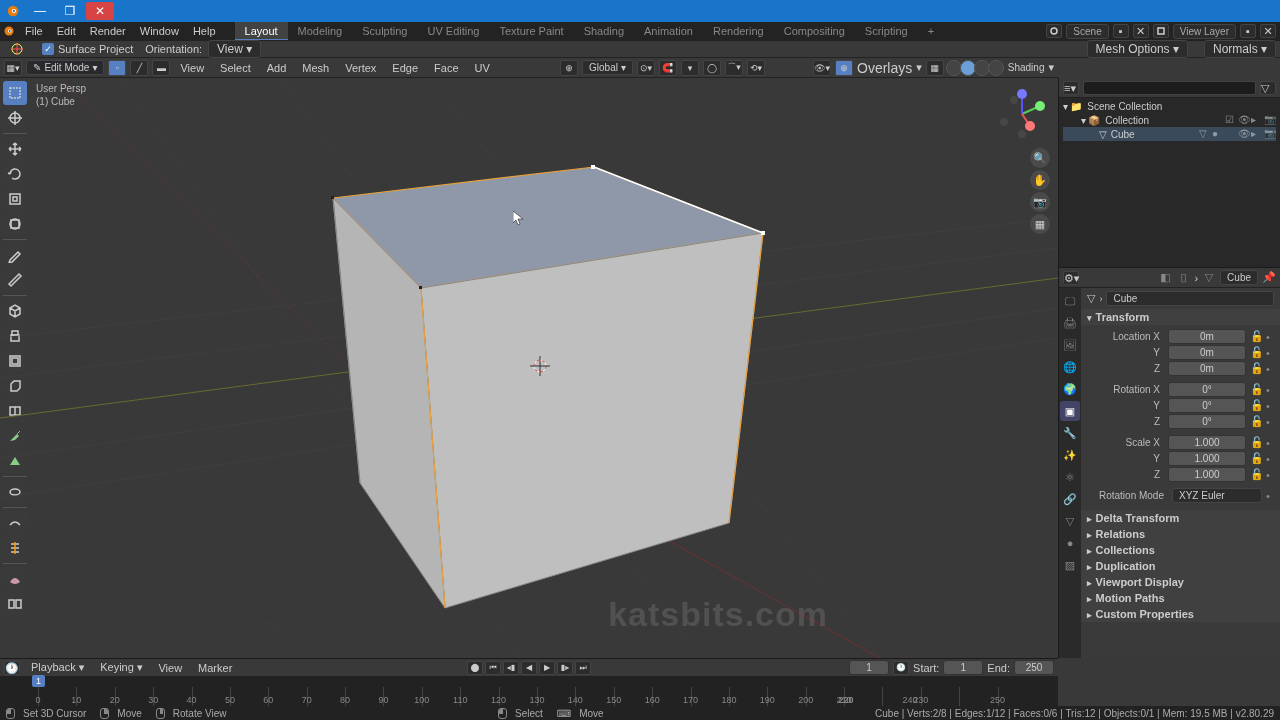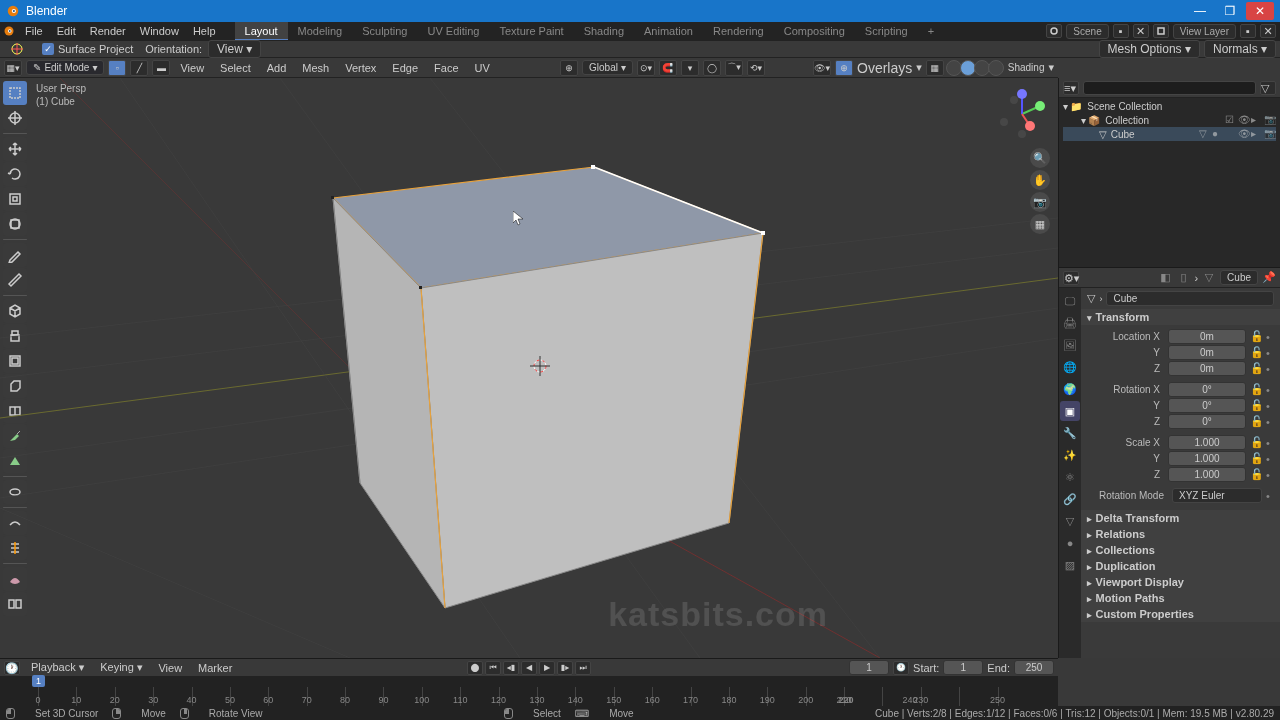--- a/index.html
+++ b/index.html
@@ -22,21 +22,21 @@
 .topbar .tab.active { background: #424242; color: #fff; border-bottom:1px solid #5680c2;}
 .topbar .right { display:flex; align-items:center; gap:4px; padding-right:4px;}
 .topbar .field { background:#2c2c2c; border:1px solid #444; padding:1px 6px; border-radius:3px; font-size:10px; color:#aaa;}
 .topbar .sq { width:16px; height:14px; background:#2c2c2c; border:1px solid #444; border-radius:2px; display:flex;align-items:center;justify-content:center;}
 
 
 .tool-settings { height: 18px; background: #393939; border-top:1px solid #222; border-bottom:1px solid #222; display:flex; align-items:center; padding:0 4px; gap:6px;}
 .tool-settings .pill { display:flex; align-items:center; gap:4px; padding:1px 6px;}
 .tool-settings .dd { background:#2c2c2c; border:1px solid #444; padding:1px 8px; border-radius:3px; font-size:12px;}
 .tool-settings .chk { width:12px;height:12px;border-radius:2px;background:#5680c2;display:flex;align-items:center;justify-content:center;color:#fff;font-size:9px;}
-.tool-settings .right { margin-left:auto; display:flex; gap:4px;}
+.tool-settings .right { margin-left:auto; display:flex; gap:16px;}
 
 
 .vp-header { height: 20px; background: #393939; border-bottom:1px solid #222; display:flex; align-items:center; padding:0 4px; gap:4px; position:absolute; top:58px; left:0; right:222px;}
 .vp-header .dd { background:#2c2c2c; border:1px solid #444; padding:1px 6px; border-radius:3px; font-size:10px; display:flex;align-items:center;gap:3px;}
 .vp-header .mode-dd { background: #29292e; }
 .vp-header .menu { padding:0 6px; color:#ccc;}
 .vp-header .sq { width:18px;height:16px;background:#2c2c2c;border:1px solid #444;border-radius:2px;display:flex;align-items:center;justify-content:center;font-size:9px;}
 .vp-header .sq.active { background:#5680c2; }
 .vp-header .spacer { flex:1; }
 .vp-header .circles { display:flex; gap:0;}
@@ -97,21 +97,21 @@
 .tl-header .numfield { background:#555;border:1px solid #333;border-radius:3px;padding:1px 8px;font-size:10px;min-width:40px;text-align:center;}
 .tl-ruler { height:31px; background:#222; position:relative; display:flex; align-items:flex-end;}
 .tl-ruler .tick { position:absolute; bottom:0; width:1px; height:20px; background:#444;}
 .tl-ruler .ticklbl { position:absolute; bottom:2px; font-size:9px; color:#888; transform: translateX(-50%);}
 .tl-ruler .playhead { position:absolute; left:38px; top:0; bottom:0; width:1px; background:#5680c2;}
 .tl-ruler .playhead::before { content:attr(data-fr); position:absolute; top:-1px; left:-6px; background:#5680c2; color:#fff; font-size:9px; padding:1px 4px; border-radius:2px;}
 
 
 .status { position:absolute; bottom:0; left:0; right:0; height:14px; background:#222; display:flex;align-items:center;padding:0 6px;gap:14px; font-size:10px; color:#aaa;}
 .status .sp { flex:1;}
-.status .mouse-item{display:flex;align-items:center;gap:20px;}
+.status .mouse-item{display:flex;align-items:center;gap:8px;}
 .mouse-ic{width:9px;height:11px;border:1px solid #888;border-radius:3px;position:relative;}
 .mouse-ic::before{content:'';position:absolute;top:0;left:0;width:4px;height:5px;background:#888;border-top-left-radius:2px;}
 .mouse-ic.r::before{left:auto;right:0;border-radius:0;border-top-right-radius:2px;}
 .mouse-ic.m::before{left:3px;width:3px;border-radius:0;}
 
 .right-col .props-path {height:20px;background:#393939;border-bottom:1px solid #222;display:flex;align-items:center;padding:0 4px;gap:4px;}
 .right-col .props-path .crumb-ic{width:14px;height:14px;display:flex;align-items:center;justify-content:center;color:#888;}
 .right-col .props-path .crumb-txt{background:#2c2c2c;border:1px solid #444;border-radius:3px;padding:1px 6px;font-size:10px;}
 
 svg { display:block; }
@@ -122,21 +122,20 @@
 </style>
 </head>
 <body>
 
 <div class="titlebar">
   <svg class="logo" viewBox="0 0 16 16">
       <circle cx="8" cy="8" r="6" fill="#e87d0d"></circle>
       <circle cx="9" cy="8" r="2.4" fill="#fff"></circle>
       <circle cx="9" cy="8" r="1.2" fill="#265787"></circle>
     </svg>
-  <span class="title">Blender</span>
   <div class="win-controls">
     <div class="win-btn">—</div>
     <div class="win-btn">❐</div>
     <div class="win-btn close">✕</div>
   </div>
 </div>
 
 <div class="topbar">
   <div class="blender-icon">
     <svg width="12" height="12" viewBox="0 0 16 16">

